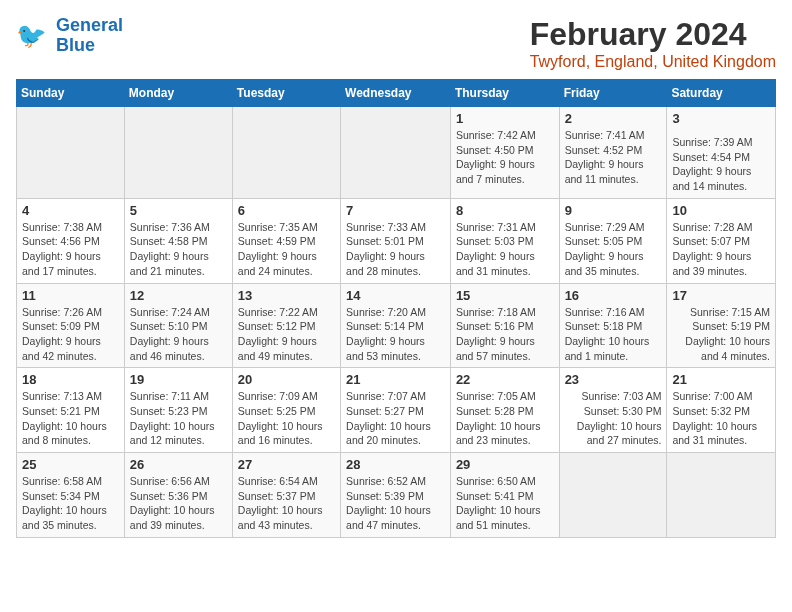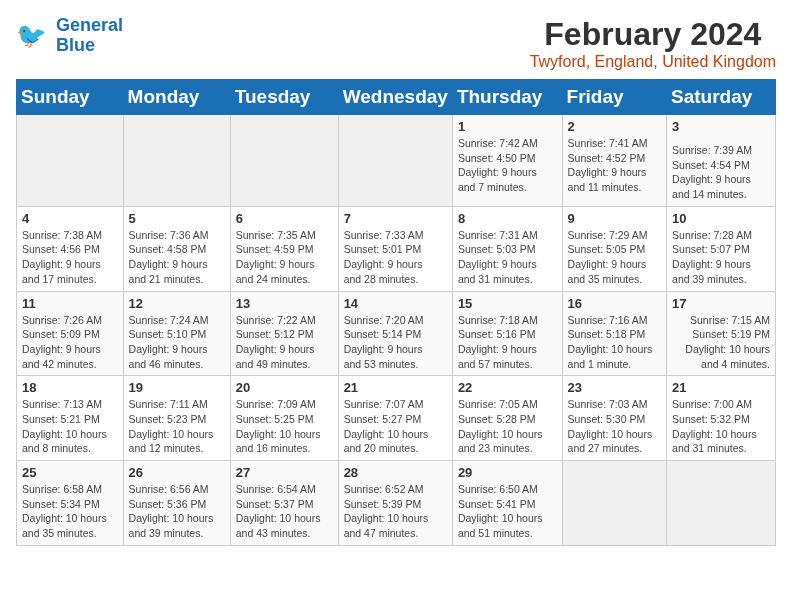--- a/index.html
+++ b/index.html
@@ -28,42 +28,42 @@
       line-height: 1.1;
     }
     .logo-text span {
       color: #1a6fb5;
     }
     .logo-bird {
       width: 36px;
       height: 30px;
     }
     .title-block {
-      text-align: center;
+      text-align: left;
     }
     .month-year {
       font-size: 32px;
       font-weight: bold;
       color: #333;
     }
     .location {
       font-size: 16px;
       color: #c2410c;
     }
     table {
       width: 100%;
       border-collapse: collapse;
       font-size: 11px;
     }
     thead tr th {
       background-color: #1a6fb5;
       color: #fff;
       padding: 6px 4px;
       text-align: left;
-      font-size: 19px;
+      font-size: 12px;
       font-weight: bold;
       border: 1px solid #1a6fb5;
     }
     tbody tr td {
       border: 1px solid #ccc;
       vertical-align: top;
       padding: 4px 5px;
       width: 113px;
       min-height: 80px;
       height: 80px;
@@ -280,21 +280,21 @@
         </td>
         <td>
           <span class="day-num">22</span>
           <div class="day-info" style="white-space: pre-line;">Sunrise: 7:05 AM
 Sunset: 5:28 PM
 Daylight: 10 hours
 and 23 minutes.</div>
         </td>
         <td>
           <span class="day-num">23</span>
-          <div class="day-info" style="white-space: pre-line;">Sunrise: 7:03 AM
+          <div class="day-info" style="white-space: pre-line; text-align: right;">Sunrise: 7:03 AM
 Sunset: 5:30 PM
 Daylight: 10 hours
 and 27 minutes.</div>
         </td>
         <td>
           <span class="day-num">21</span>
           <div class="day-info" style="white-space: pre-line;">Sunrise: 7:00 AM
 Sunset: 5:32 PM
 Daylight: 10 hours
 and 31 minutes.</div>

